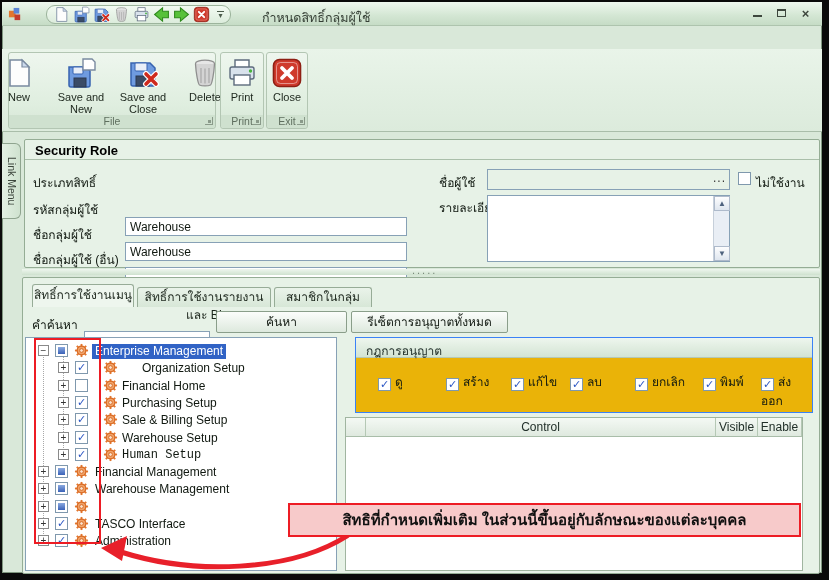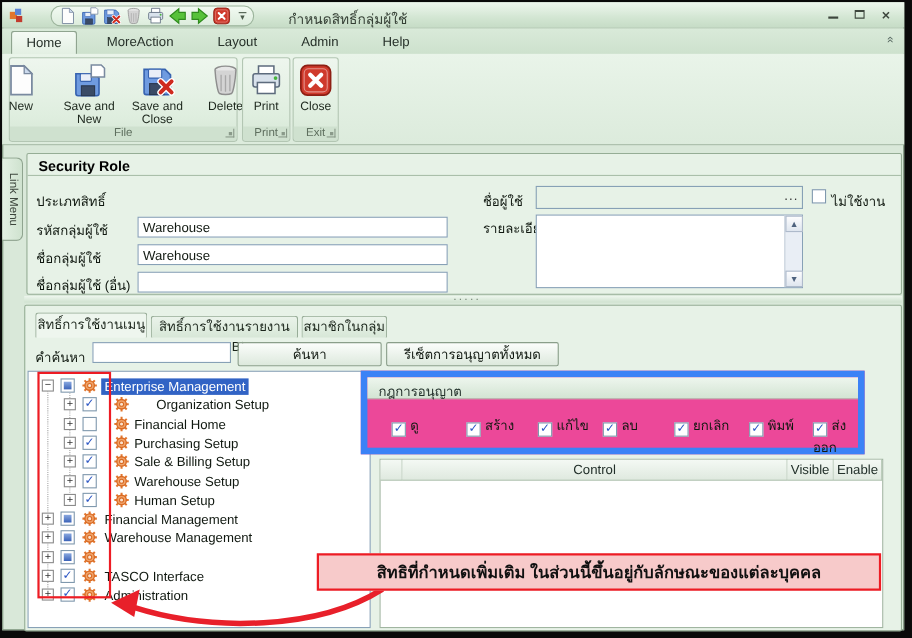--- a/index.html
+++ b/index.html
@@ -56,21 +56,21 @@
     border-radius:0 6px 6px 0;writing-mode:vertical-rl;font-size:10.5px;color:#3c463c;
     text-align:center;line-height:17px;cursor:default;}
   
   .panel{position:absolute;background:#e7f2e7;border:1px solid #95ad95;border-radius:2px;}
   .form-panel{left:24px;top:139px;width:796px;height:129px;}
   .form-header{position:absolute;left:0;top:0;right:0;height:20px;border-bottom:1px solid #aabfaa;
     font-size:13px;font-weight:bold;padding:3px 0 0 10px;}
   .flabel{position:absolute;font-size:12px;color:#101810;}
   .tbox{position:absolute;border:1px solid #87a1b6;background:#fff;font-size:12px;
     color:#101810;padding:1px 4px;height:19px;}
-  input.tbox{outline:none;}
+  input.tbox{outline:none;margin-top:20px;}
   .radiobox{position:absolute;left:100px;top:29px;width:282px;height:21px;border:1px solid #87a1b6;
     background:#fff;display:flex;align-items:center;gap:6px;padding-left:8px;font-size:12px;}
   .radio{width:12px;height:12px;border-radius:50%;border:1px solid #7f98ad;background:#fff;position:relative;}
   .radio.sel::after{content:"";position:absolute;left:2px;top:2px;width:6px;height:6px;border-radius:50%;
     background:#3e84c8;}
   .cb{width:13px;height:13px;background:#fff;border:1px solid #7f98ad;position:absolute;
     font-size:11px;line-height:11px;text-align:center;color:#2b56c4;}
   .cb.checked::after{content:"✓";font-weight:bold;}
   .cb.indet::after{content:"";position:absolute;left:2px;top:2px;right:2px;bottom:2px;
     background:linear-gradient(#8aa9e0,#3a62b8);}
@@ -100,22 +100,22 @@
   .expander{position:absolute;width:11px;height:11px;border:1px solid #8a8a8a;background:#fff;
     font-size:10px;line-height:9px;text-align:center;color:#333;top:2px;cursor:default;}
   .gear{position:absolute;width:15px;height:15px;top:0;}
   .gear svg{width:100%;height:100%;display:block;}
   .tlabel{position:absolute;top:1px;white-space:nowrap;padding:0 3px;line-height:15px;}
   .tlabel.selected{background:#3163c5;color:#fff;}
   .connector{position:absolute;border-left:1px dotted #a8a8a8;width:0;}
   .redbox{position:absolute;left:34px;top:338px;width:67px;height:206px;border:2px solid #ed1c24;
     z-index:8;pointer-events:none;}
   
-  .perm-group{position:absolute;left:328px;top:337px;width:458px;height:76px;border:6px solid #3b82f6;
-    background:#ec4899;}
+  .perm-group{position:absolute;left:355px;top:337px;width:458px;height:76px;border:1px solid #3b82f6;
+    background:#eab308;}
   .perm-head{position:absolute;left:0;top:0;right:0;height:20px;
     background:linear-gradient(#eef6ee,#d3e4d3);border-bottom:1px solid #b5c8b5;
     font-size:12px;color:#22302a;padding:3px 0 0 10px;}
   .permlbl{position:absolute;font-size:12px;color:#101810;top:34px;}
   
   .grid{position:absolute;left:345px;top:417px;width:458px;height:154px;border:1px solid #a0b5a0;background:#fff;}
   .grid-head{position:absolute;left:0;top:0;right:0;height:19px;display:flex;}
   .ghc{background:linear-gradient(#f4f9f4,#dfe9df);border-right:1px solid #b5c8b5;
     border-bottom:1px solid #a9bda9;font-size:12px;color:#22302a;text-align:center;line-height:18px;cursor:default;}
   
@@ -203,30 +203,20 @@
       <span class="wb wb-min">
           <i></i>
         </span>
       <span class="wb wb-max">
           <i></i>
         </span>
       <span class="wb wb-close">×</span>
     </div>
   </div>
 
-  <div class="tabrow">
-    <div class="rtabs" id="ribbonTabs">
-        <div class="rtab active">Home</div>
-        <div class="rtab">MoreAction</div>
-        <div class="rtab">Layout</div>
-        <div class="rtab">Admin</div>
-        <div class="rtab">Help</div>
-      </div>
-    <span class="collapse">«</span>
-  </div>
 
   <div class="ribbon">
     <div id="ribbonGroups">
         <div class="rgroup" style="left: 6px; width: 208px;">
           <div class="grp-btns">
             <div class="rbtn">
               <span class="ricon">
                 <svg viewBox="0 0 32 32">
                   <path d="M7 3h12l7 7v19H7z" fill="#fdfdfd" stroke="#7a8aa0" stroke-width="1.6"></path>
                   <path d="M19 3l7 7h-7z" fill="#ccdaed" stroke="#7a8aa0" stroke-width="1.2"></path>
@@ -333,21 +323,21 @@
   </div>
 
   <div class="splitter">
     <span>.....</span>
   </div>
 
   <div class="panel lower-panel"></div>
   <div id="lowerTabs">
       <div class="ltab active" style="left: 32px; top: 284px; width: 102px; height: 23px; line-height: 21px; position: absolute;">สิทธิ์การใช้งานเมนู</div>
       <div class="ltab" style="left: 137px; top: 287px; width: 134px; height: 20px; line-height: 18px; position: absolute;">สิทธิ์การใช้งานรายงานและ BI</div>
-      <div class="ltab" style="left: 274px; top: 287px; width: 78px; height: 20px; line-height: 18px; position: absolute;">สมาชิกในกลุ่ม</div>
+      <div class="ltab" style="left: 274px; top: 287px; width: 98px; height: 20px; line-height: 18px; position: absolute;">สมาชิกในกลุ่ม</div>
     </div>
 
   <span class="flabel" style="left:32px;top:315px;position:absolute;">คำค้นหา</span>
   <input class="tbox" style="position: absolute; left: 84px; top: 311px; width: 126px;" readonly="" value="">
   <div class="btn" style="left:216px;top:311px;width:131px;height:22px;line-height:20px;">ค้นหา</div>
   <div class="btn" style="left:351px;top:311px;width:157px;height:22px;line-height:20px;">รีเซ็ตการอนุญาตทั้งหมด</div>
 
   <div class="tree-panel">
     <div class="connector" style="left:17px;top:16px;height:186px;"></div>
     <div class="connector" style="left:37px;top:16px;height:104px;"></div>
@@ -462,21 +452,21 @@
               <g stroke="#e2762e" stroke-width="2">
                 <line x1="8" y1="1" x2="8" y2="15"></line>
                 <line x1="1" y1="8" x2="15" y2="8"></line>
                 <line x1="3" y1="3" x2="13" y2="13"></line>
                 <line x1="13" y1="3" x2="3" y2="13"></line>
               </g>
               <circle cx="8" cy="8" r="4.6" fill="#f0a36a" stroke="#d96a22" stroke-width="1.3"></circle>
               <circle cx="8" cy="8" r="2" fill="#fbe3cf" stroke="#d96a22"></circle>
             </svg>
           </span>
-          <span class="tlabel" style="left: 93px;">Human Setup</span>
+          <span class="tlabel" style="left: 93px; font-family: Liberation Mono, monospace;">Human Setup</span>
         </div>
         <div class="trow" style="top: 126.1px; left: 0px; right: 0px;">
           <span class="expander" style="left: 12px;">+</span>
           <span class="cb indet" style="left: 29px; top: 1px;"></span>
           <span class="gear" style="left: 48px;">
             <svg viewBox="0 0 16 16">
               <g stroke="#e2762e" stroke-width="2">
                 <line x1="8" y1="1" x2="8" y2="15"></line>
                 <line x1="1" y1="8" x2="15" y2="8"></line>
                 <line x1="3" y1="3" x2="13" y2="13"></line>

